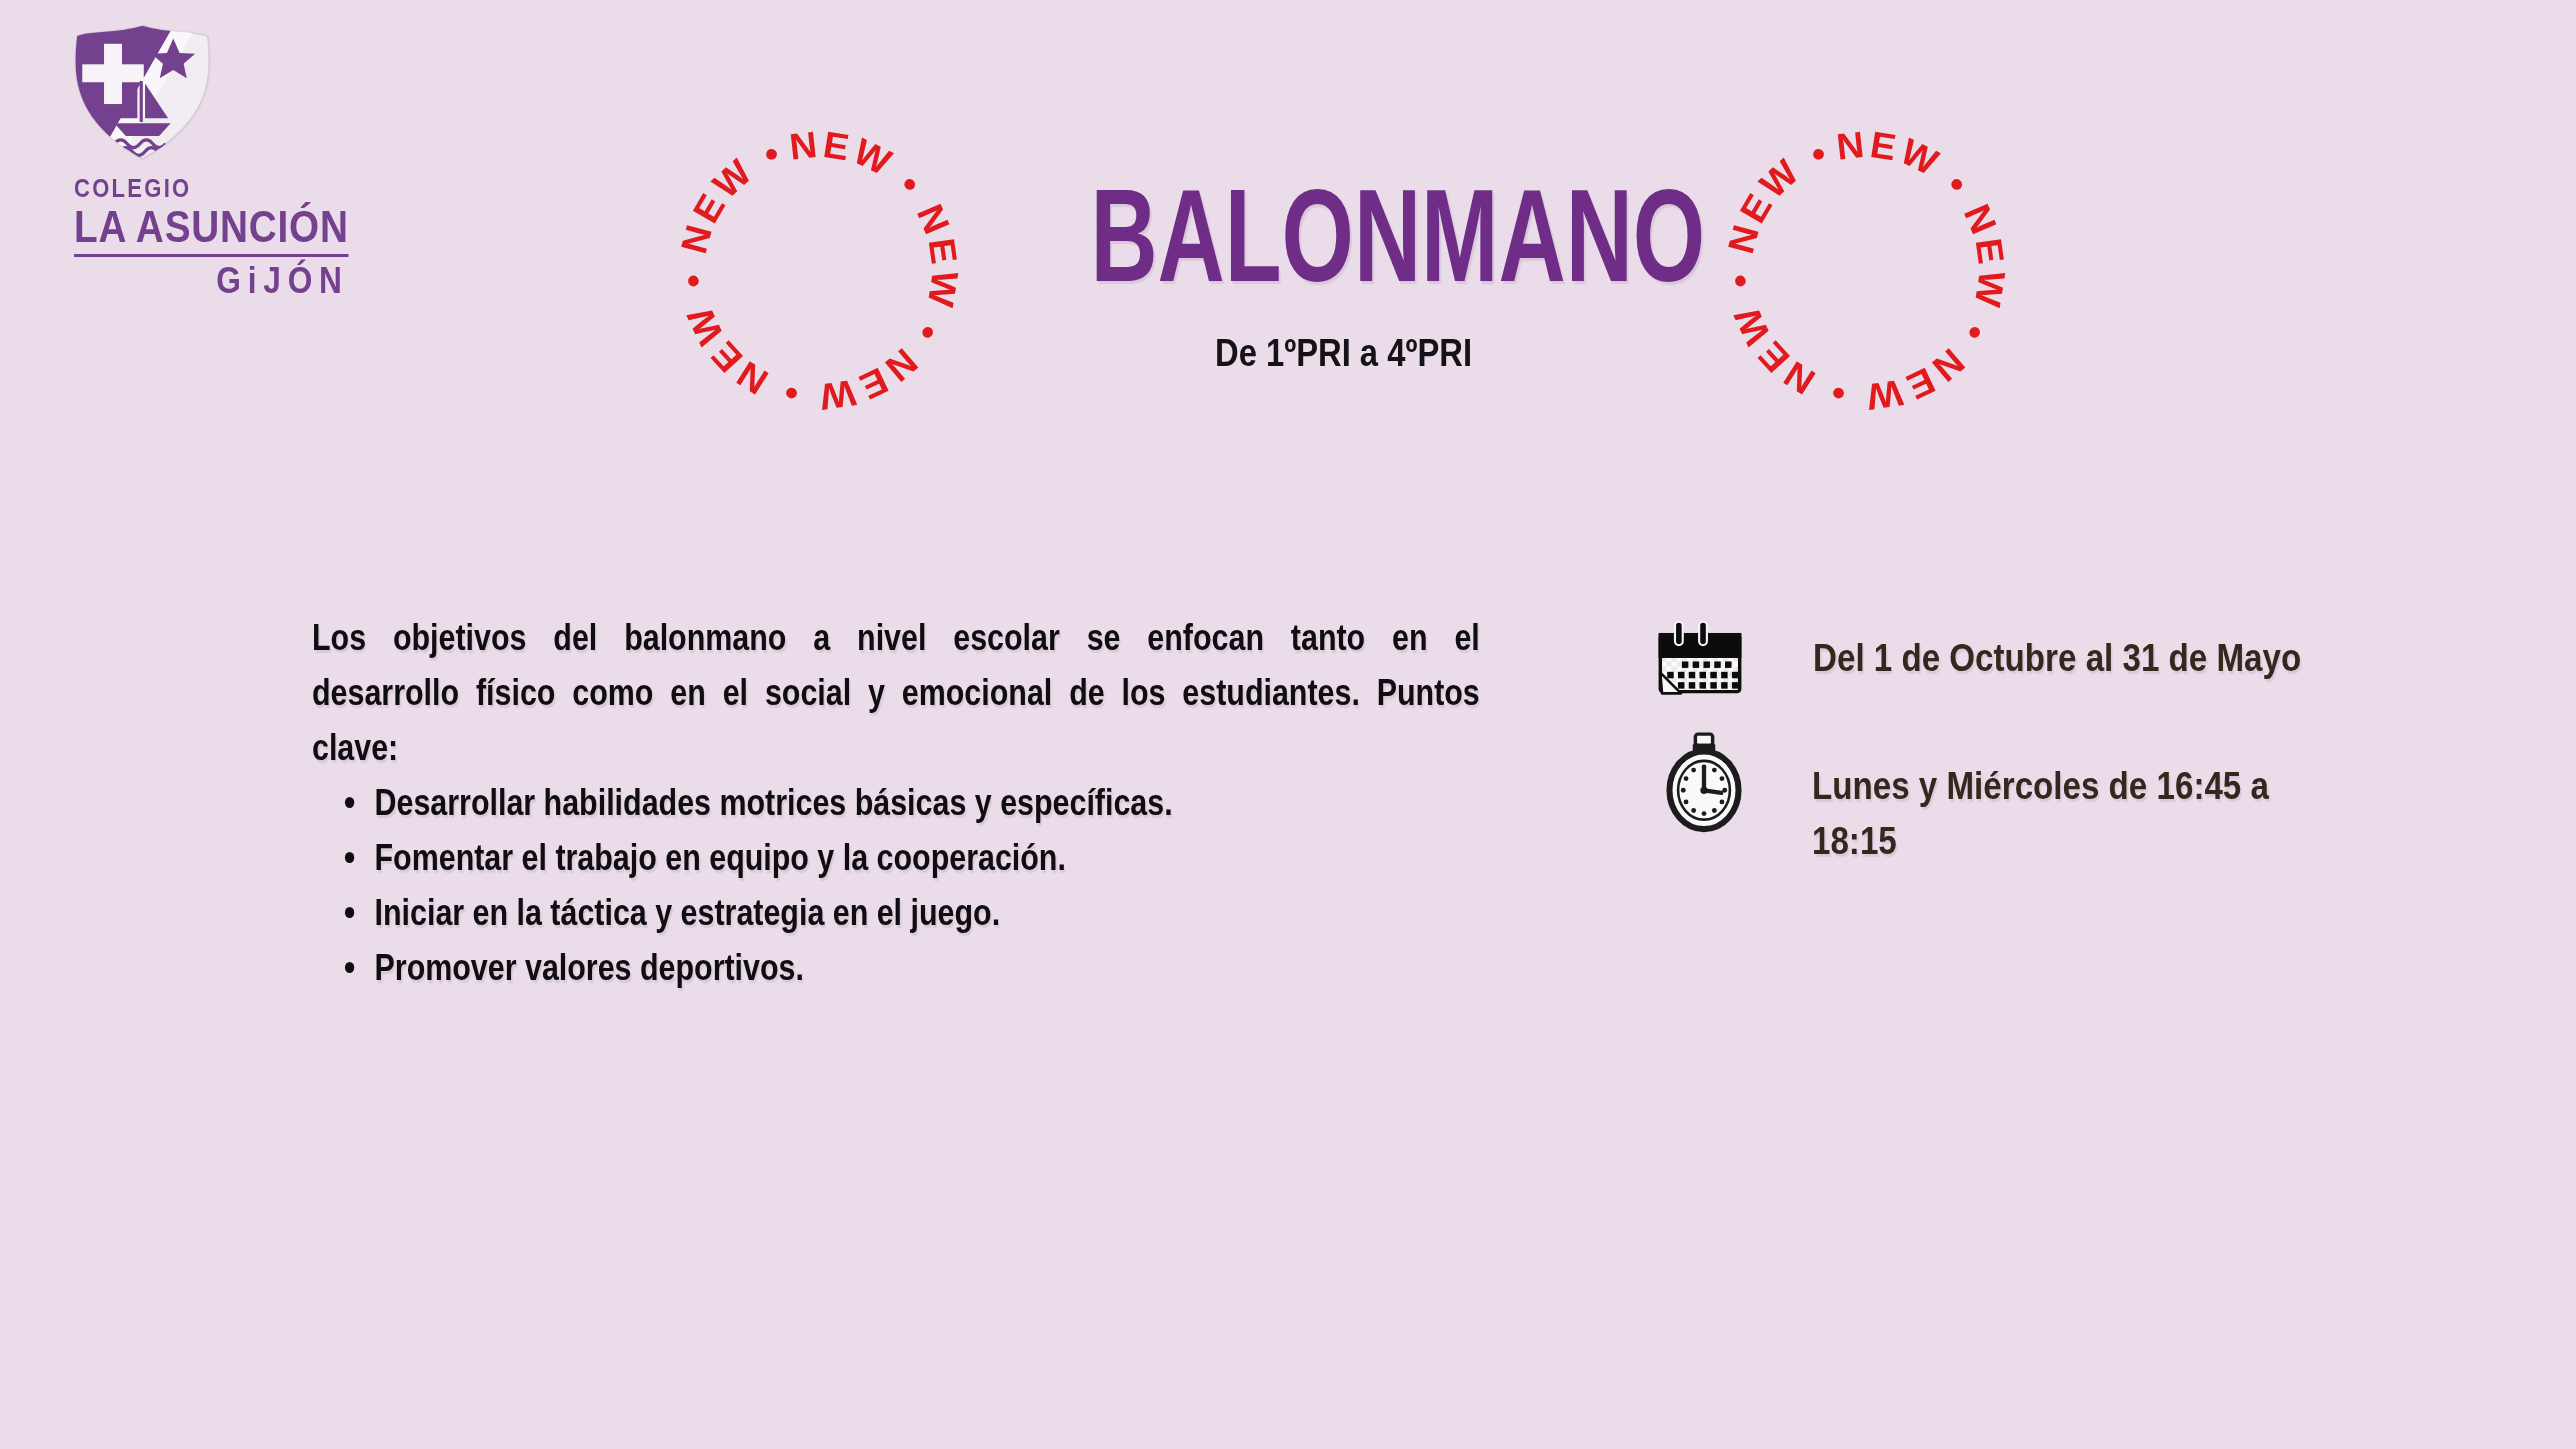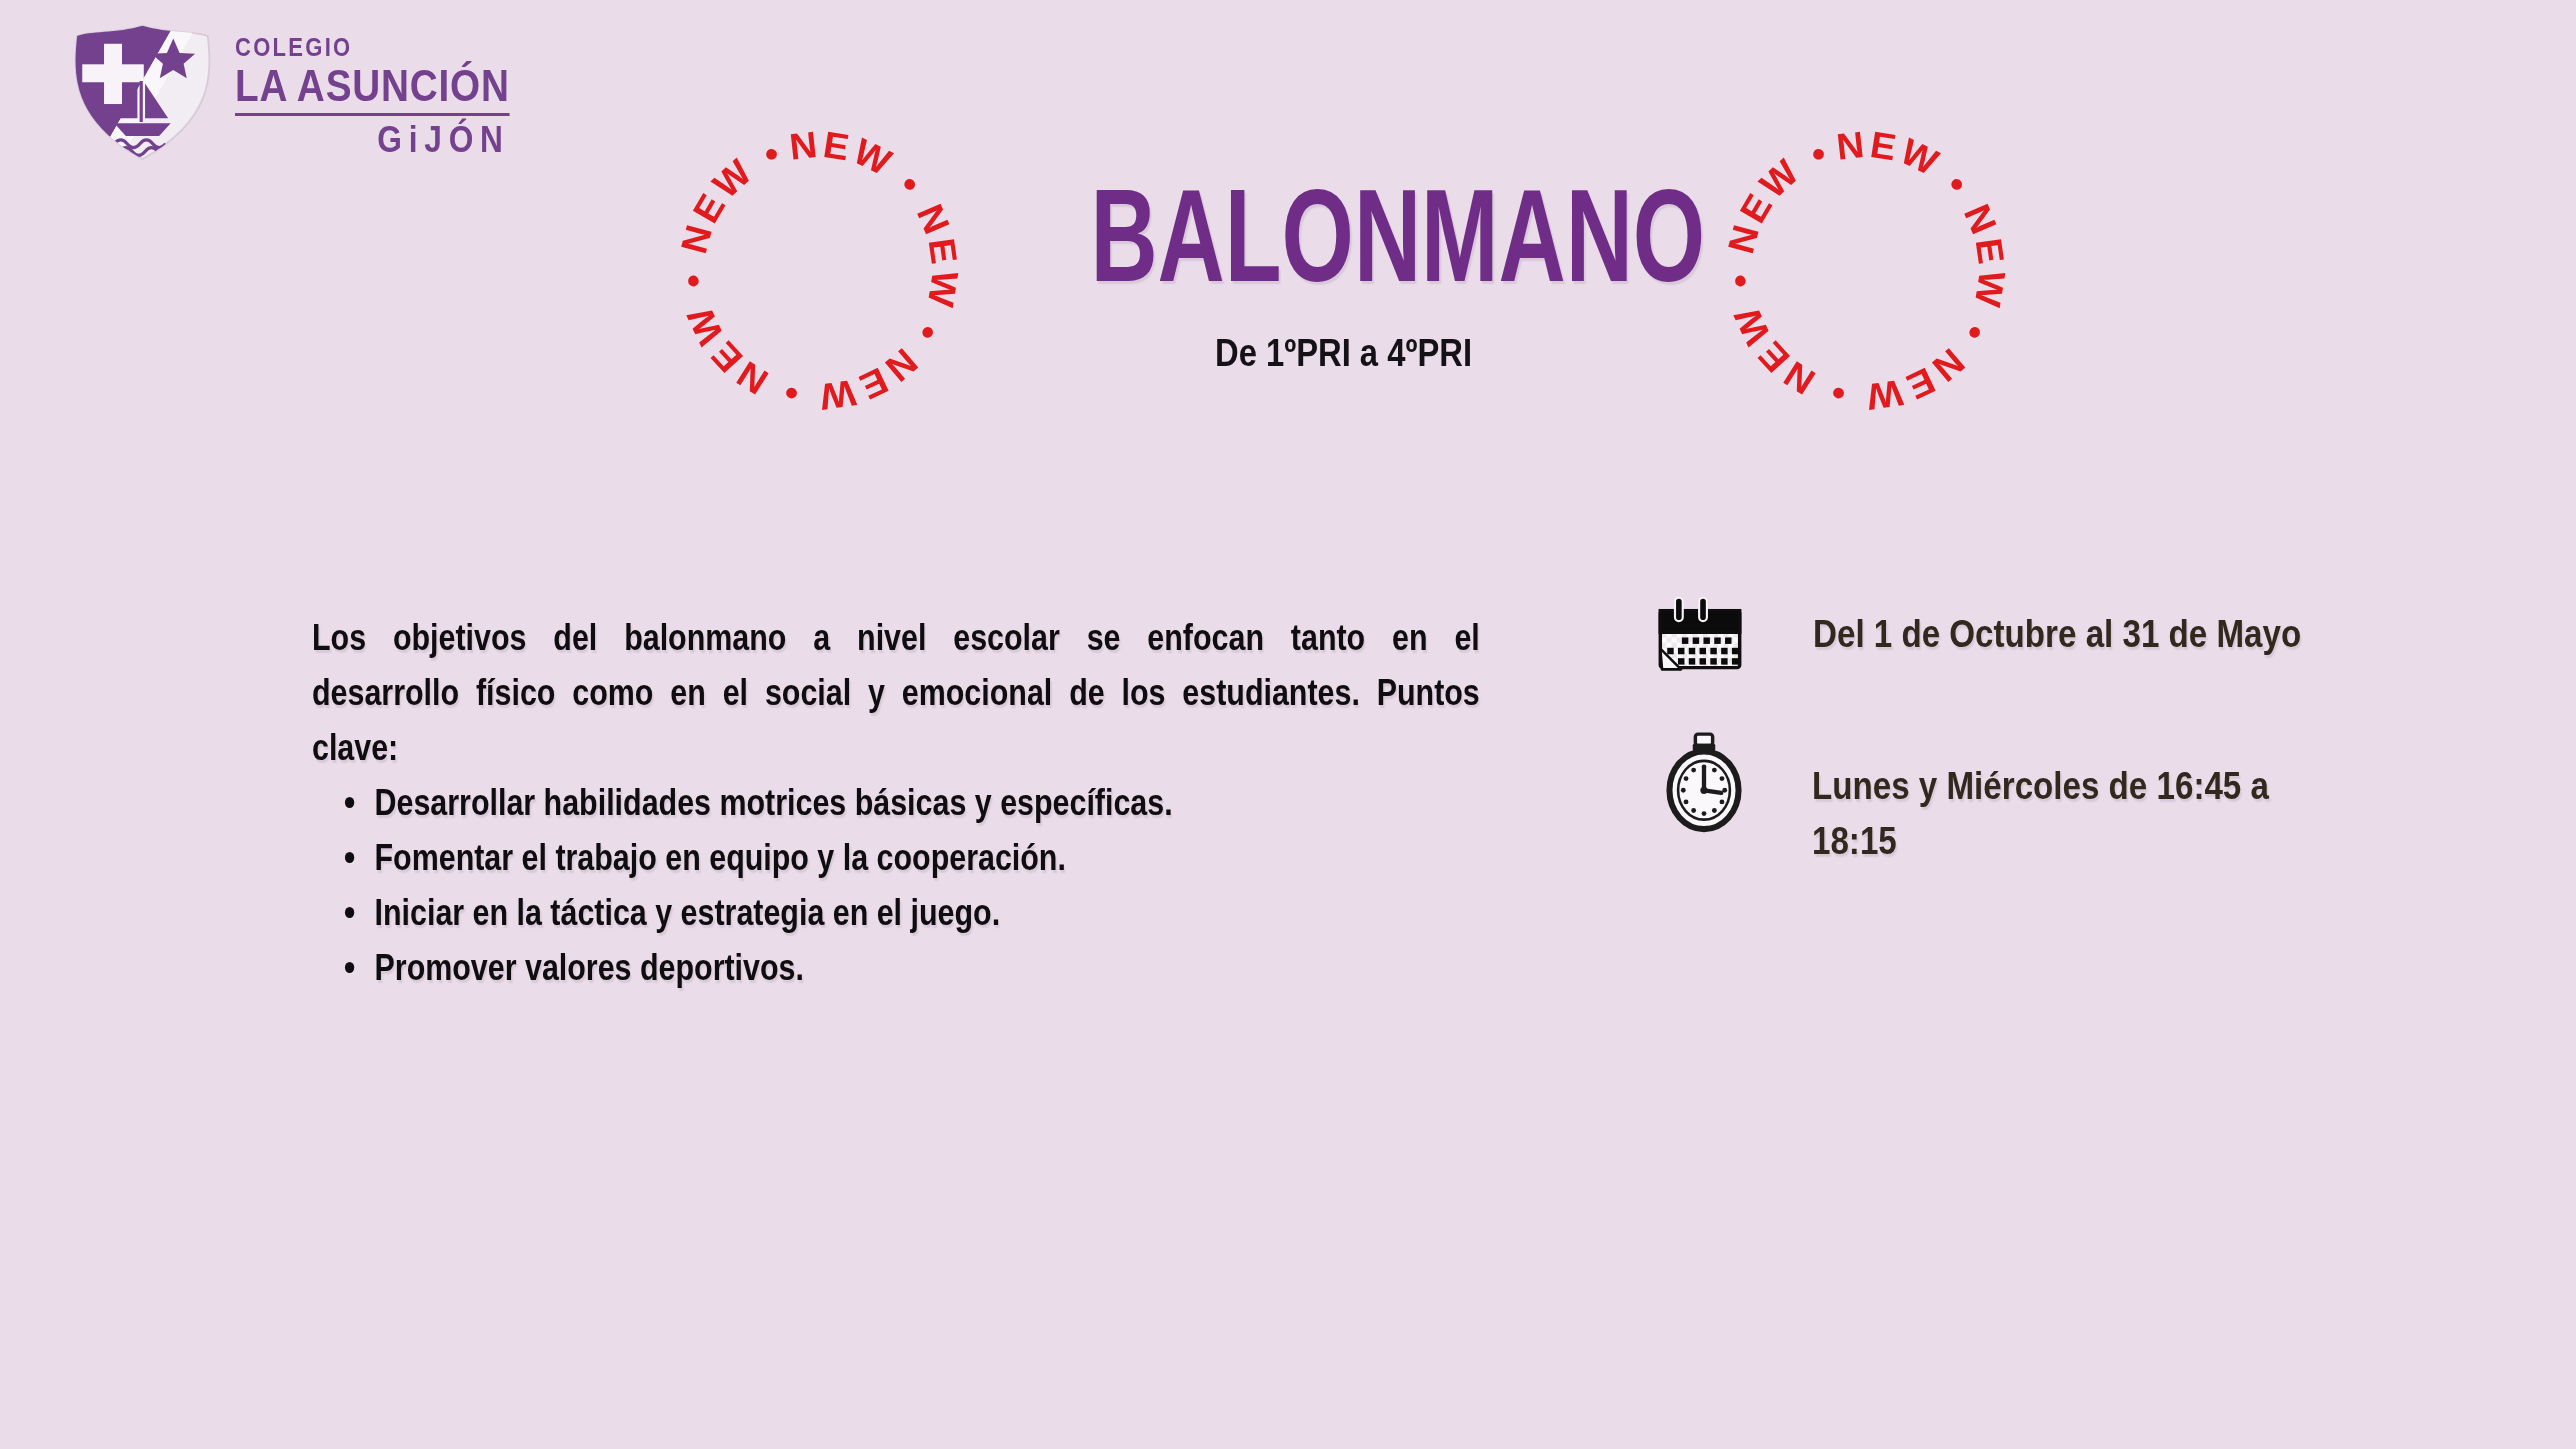--- a/index.html
+++ b/index.html
@@ -6,21 +6,21 @@
   body {
     width: 2576px; height: 1449px;
     background: #EADDE9;
     font-family: "Liberation Sans", sans-serif;
     position: relative;
     overflow: hidden;
   }
   .slide { position: absolute; inset: 0; }
 
   
-  .logo { position: absolute; left: 62px; top: 22px; display: flex; align-items: flex-start; }
+  .logo { position: absolute; left: 62px; top: 22px; display: flex; align-items: flex-start; flex-direction: column; }
   .shield { width: 161px; height: 141px; }
   .logo-text {
     margin-left: 12px; padding-top: 12px;
     color: #74418F;
     transform: scaleX(.88); transform-origin: left top;
     font-weight: 700;
   }
   .logo-colegio { font-size: 25px; letter-spacing: 2.6px; line-height: 1.1; }
   .logo-name   { font-size: 44px; letter-spacing: 0.9px; line-height: 1.08;
                  border-bottom: 3.4px solid #74418F; padding-bottom: 4.3px; }
@@ -67,21 +67,21 @@
   .bullets li { display: flex; align-items: center; }
   .bullet-dot {
     width: 11px; height: 11px; border-radius: 50%;
     background: #0F0D10; flex: 0 0 11px; margin-right: 24px;
   }
 
   
   .sched-row { position: absolute; display: flex; align-items: flex-start;
                color: #32281E; font-weight: 700;
                text-shadow: 1.7px 2.6px 1.7px rgba(70, 20, 80, 0.10); }
-  .row-dates { left: 1656px; top: 596px; }
+  .row-dates { left: 1656px; top: 620px; }
   .row-dates .sched-icon { width: 88px; height: 76px; }
   .row-dates .sched-text {
     margin-left: 69px; font-size: 39px; line-height: 76px; white-space: nowrap;
     transform: scaleX(.85); transform-origin: left top;
   }
   .row-time { left: 1666px; top: 732px; }
   .row-time .sched-icon { width: 76px; height: 101px; }
   .row-time .sched-text {
     margin-left: 70px; padding-top: 26px;
     font-size: 39px; line-height: 55px; white-space: nowrap;

